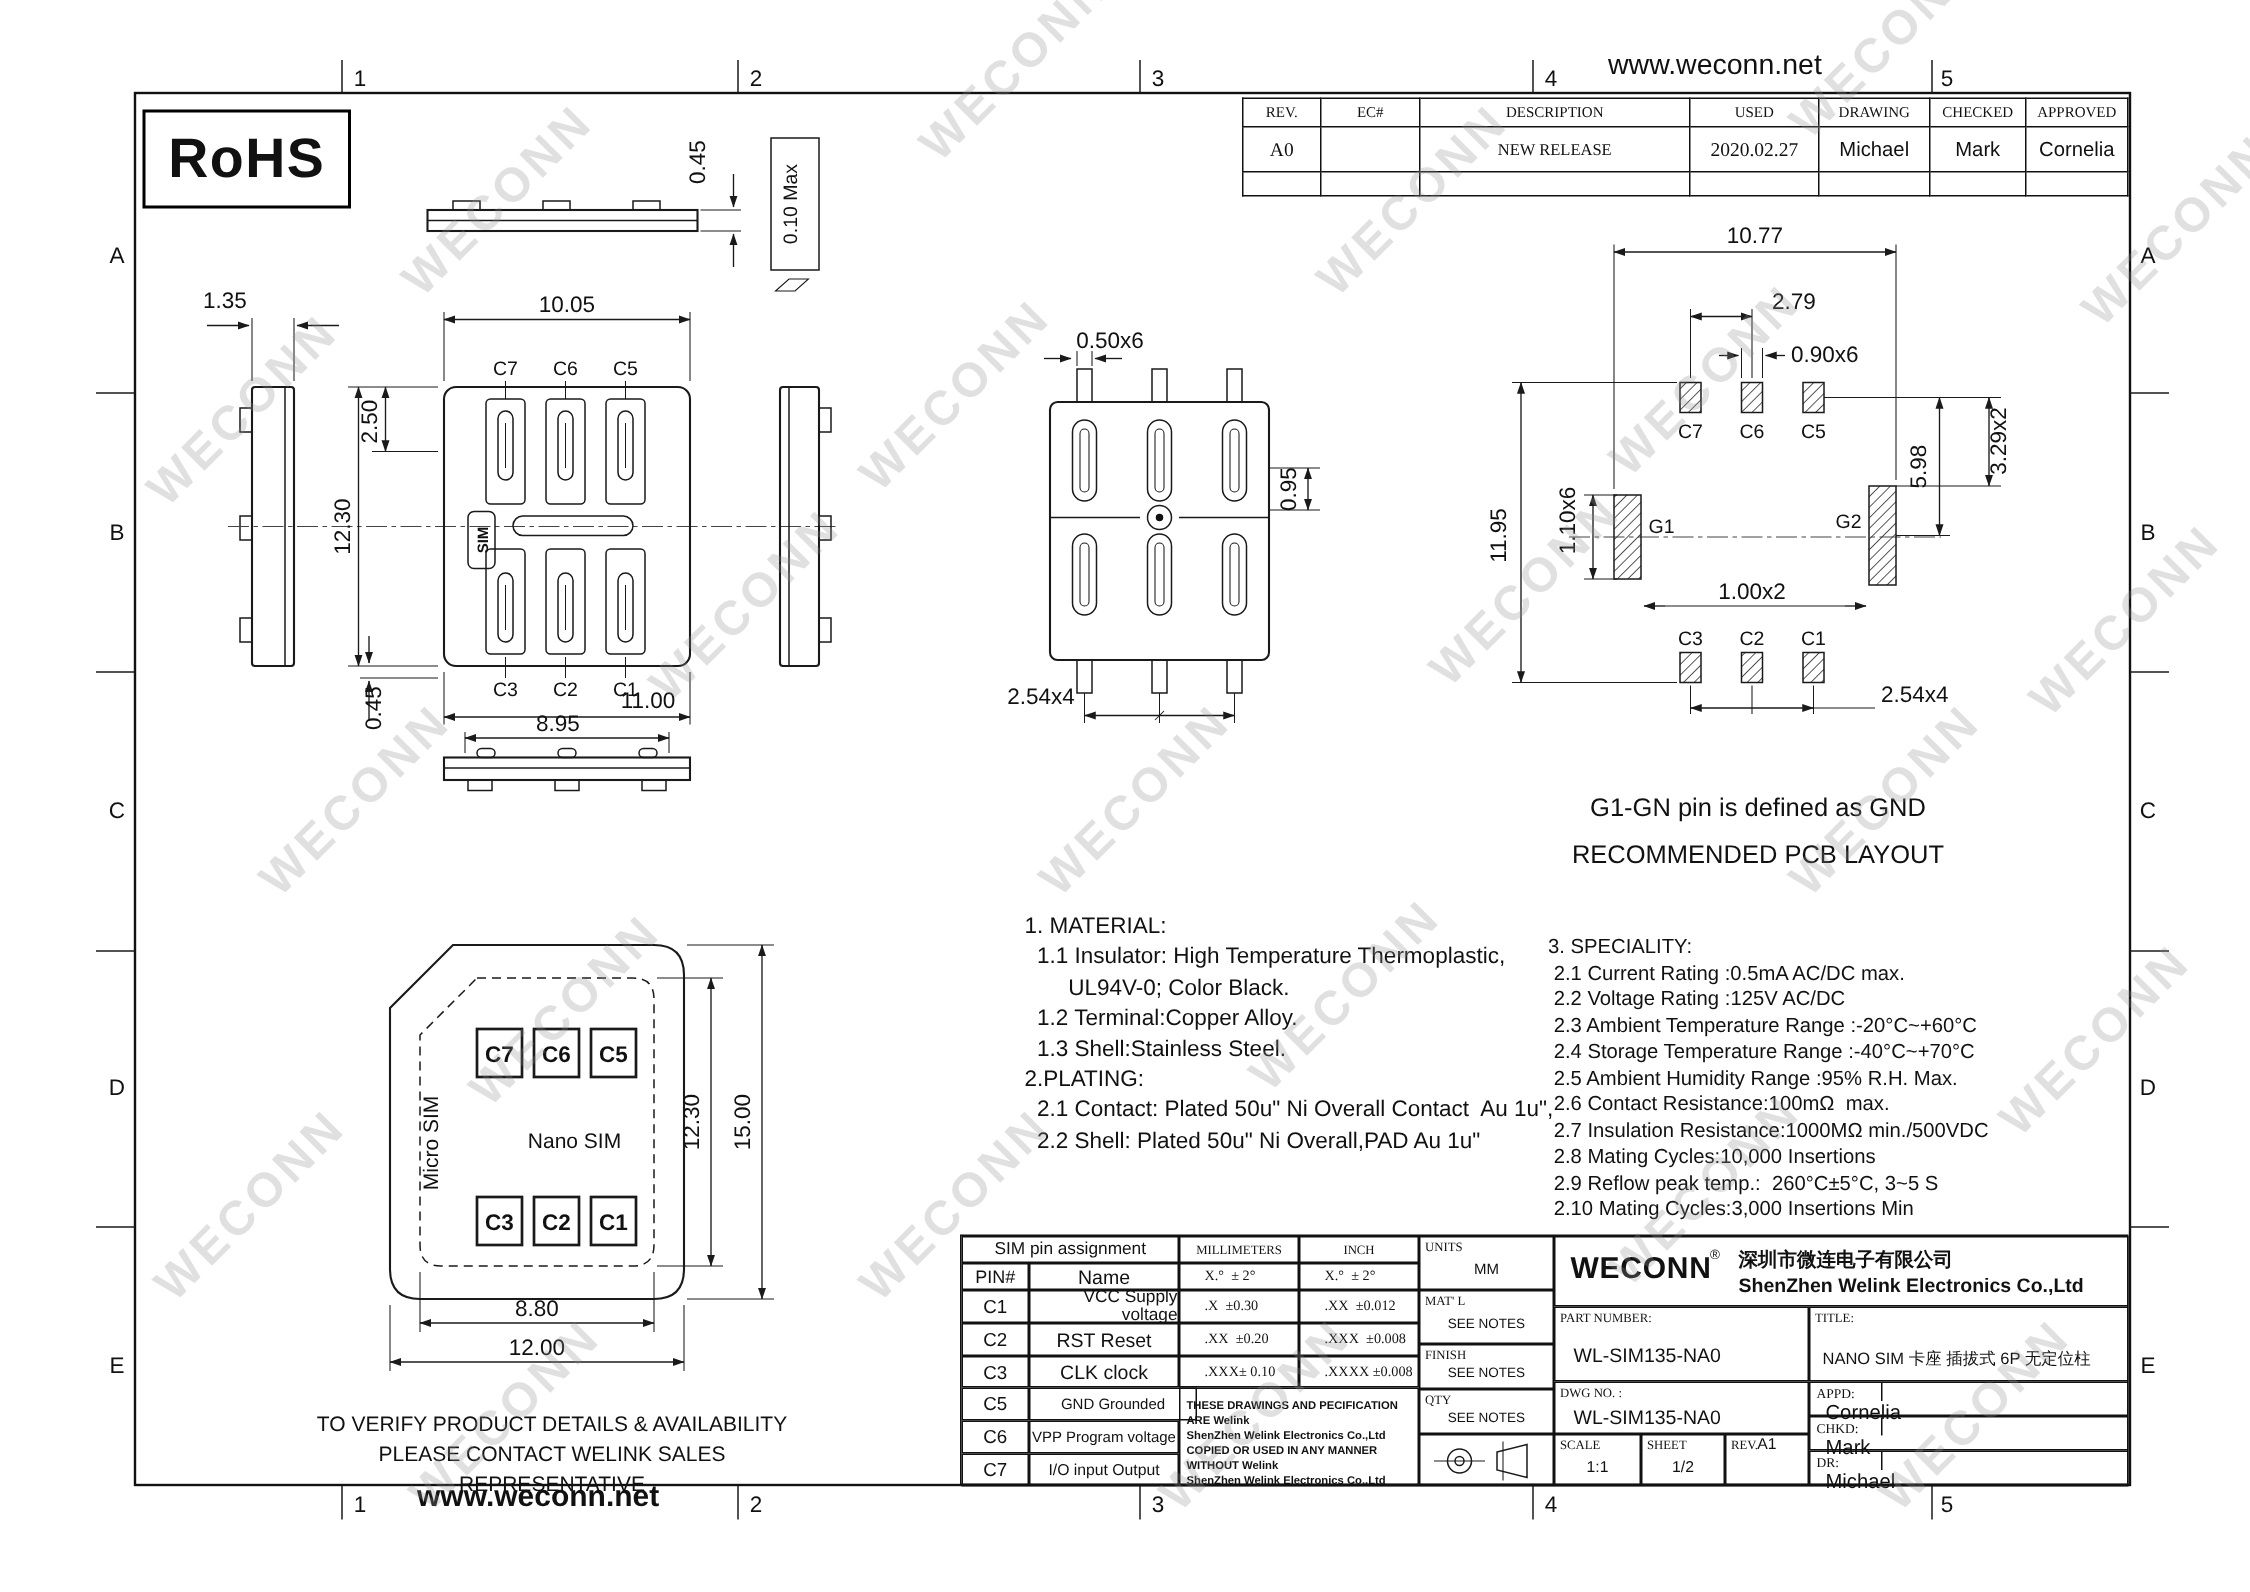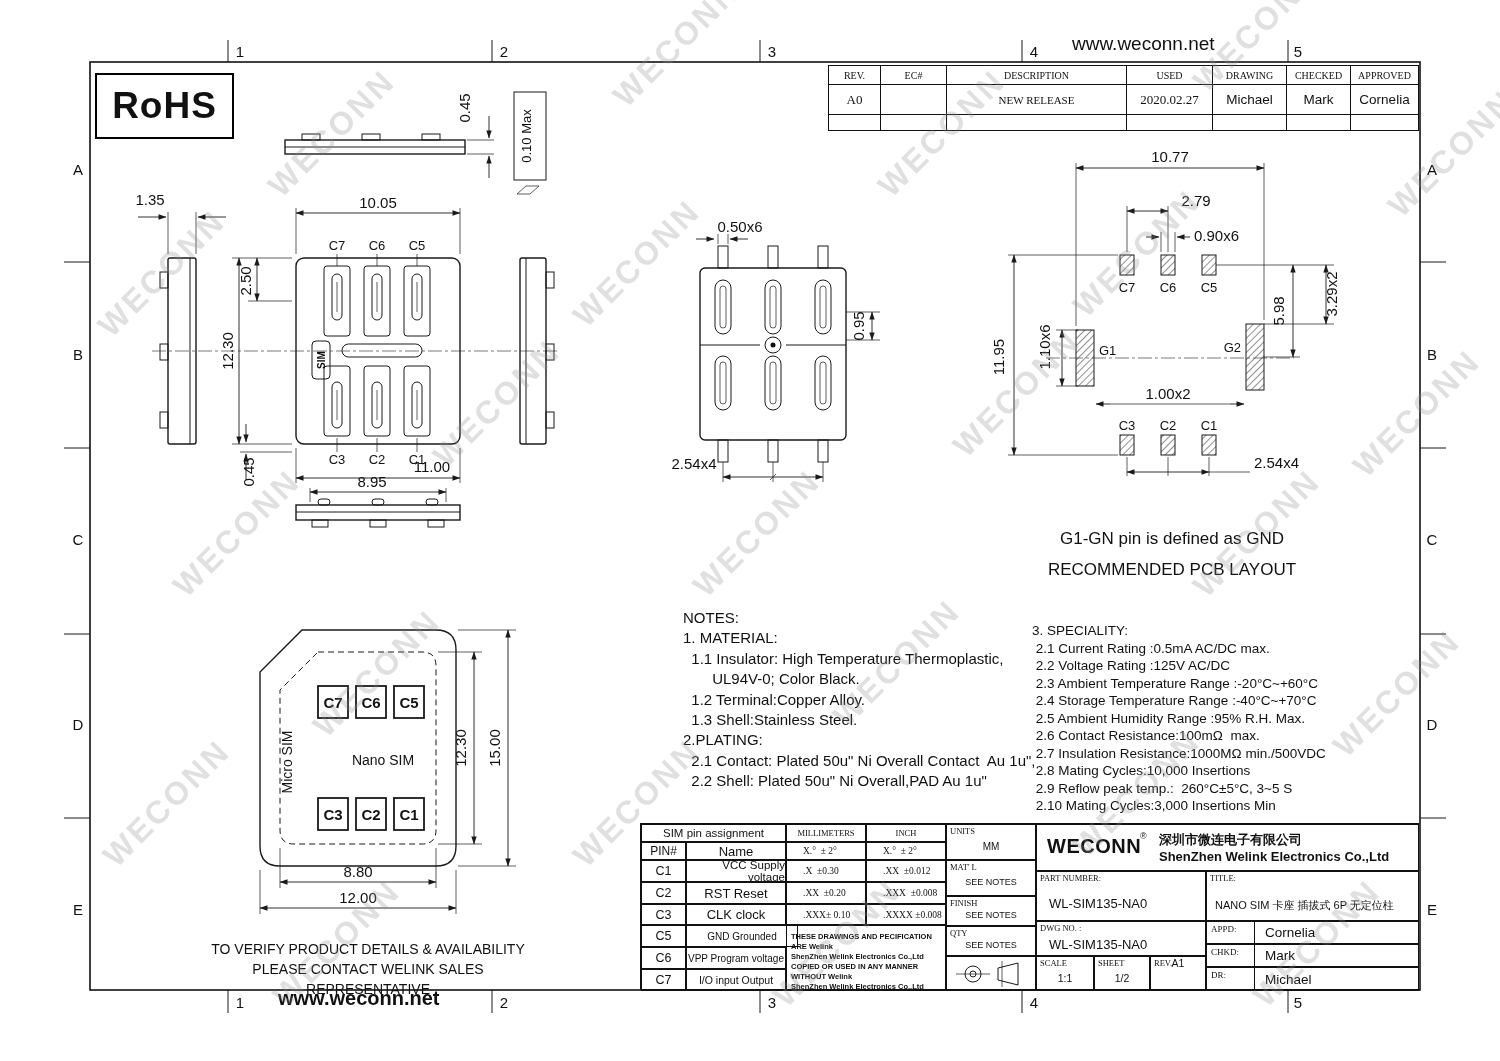--- a/index.html
+++ b/index.html
@@ -39,21 +39,21 @@
   
   .bb{left:640px;top:823px;width:779px;height:167px;border:1.5px solid #111;box-sizing:border-box;}
   .c{position:absolute;border:1px solid #111;box-sizing:border-box;background:transparent;}
   .cc{display:flex;align-items:center;justify-content:center;text-align:right;}
   .serif{font-family:"Liberation Serif",serif;}
   .lab{position:absolute;top:1px;left:3px;font:8.5px "Liberation Serif",serif;}
   .val{text-align:center;font-size:10px;}
   .tolv{font:9.5px "Liberation Serif",serif;justify-content:flex-start;padding-left:16px;white-space:pre;}
   .disc{font:bold 7.5px "Liberation Sans",sans-serif;line-height:10px;}
   .big{position:absolute;font-size:13px;}
-  .apr{display:flex;}
+  .apr{display:flex;flex-direction:column;}
   .apl{width:48px;border-right:1px solid #111;font:9px "Liberation Serif",serif;padding:2px 0 0 4px;box-sizing:border-box;}
   .apv{flex:1;font-size:13.5px;display:flex;align-items:center;padding-left:10px;}
   .logo{position:absolute;left:10px;top:10px;font-size:20px;font-weight:800;letter-spacing:.5px;}
   .reg{position:absolute;left:103px;top:6px;font-size:9px;}
   .cn{position:absolute;left:122px;top:6px;font-size:13px;font-weight:600;}
   .en{position:absolute;left:122px;top:24px;font-size:13px;font-weight:700;}
 </style>
 </head>
 <body>
 
@@ -406,21 +406,20 @@
           <td></td>
           <td></td>
           <td></td>
           <td></td>
           <td></td>
       </tr>
     </tbody>
   </table>
 
   <div class="ov notes">
-    <div class="nline">NOTES:</div>
     <div class="nline">1. MATERIAL:</div>
     <div class="nline">  1.1 Insulator: High Temperature Thermoplastic,</div>
     <div class="nline">       UL94V-0; Color Black.</div>
     <div class="nline">  1.2 Terminal:Copper Alloy.</div>
     <div class="nline">  1.3 Shell:Stainless Steel.</div>
     <div class="nline">2.PLATING:</div>
     <div class="nline">  2.1 Contact: Plated 50u" Ni Overall Contact  Au 1u",</div>
     <div class="nline">  2.2 Shell: Plated 50u" Ni Overall,PAD Au 1u"</div>
   </div>
 

